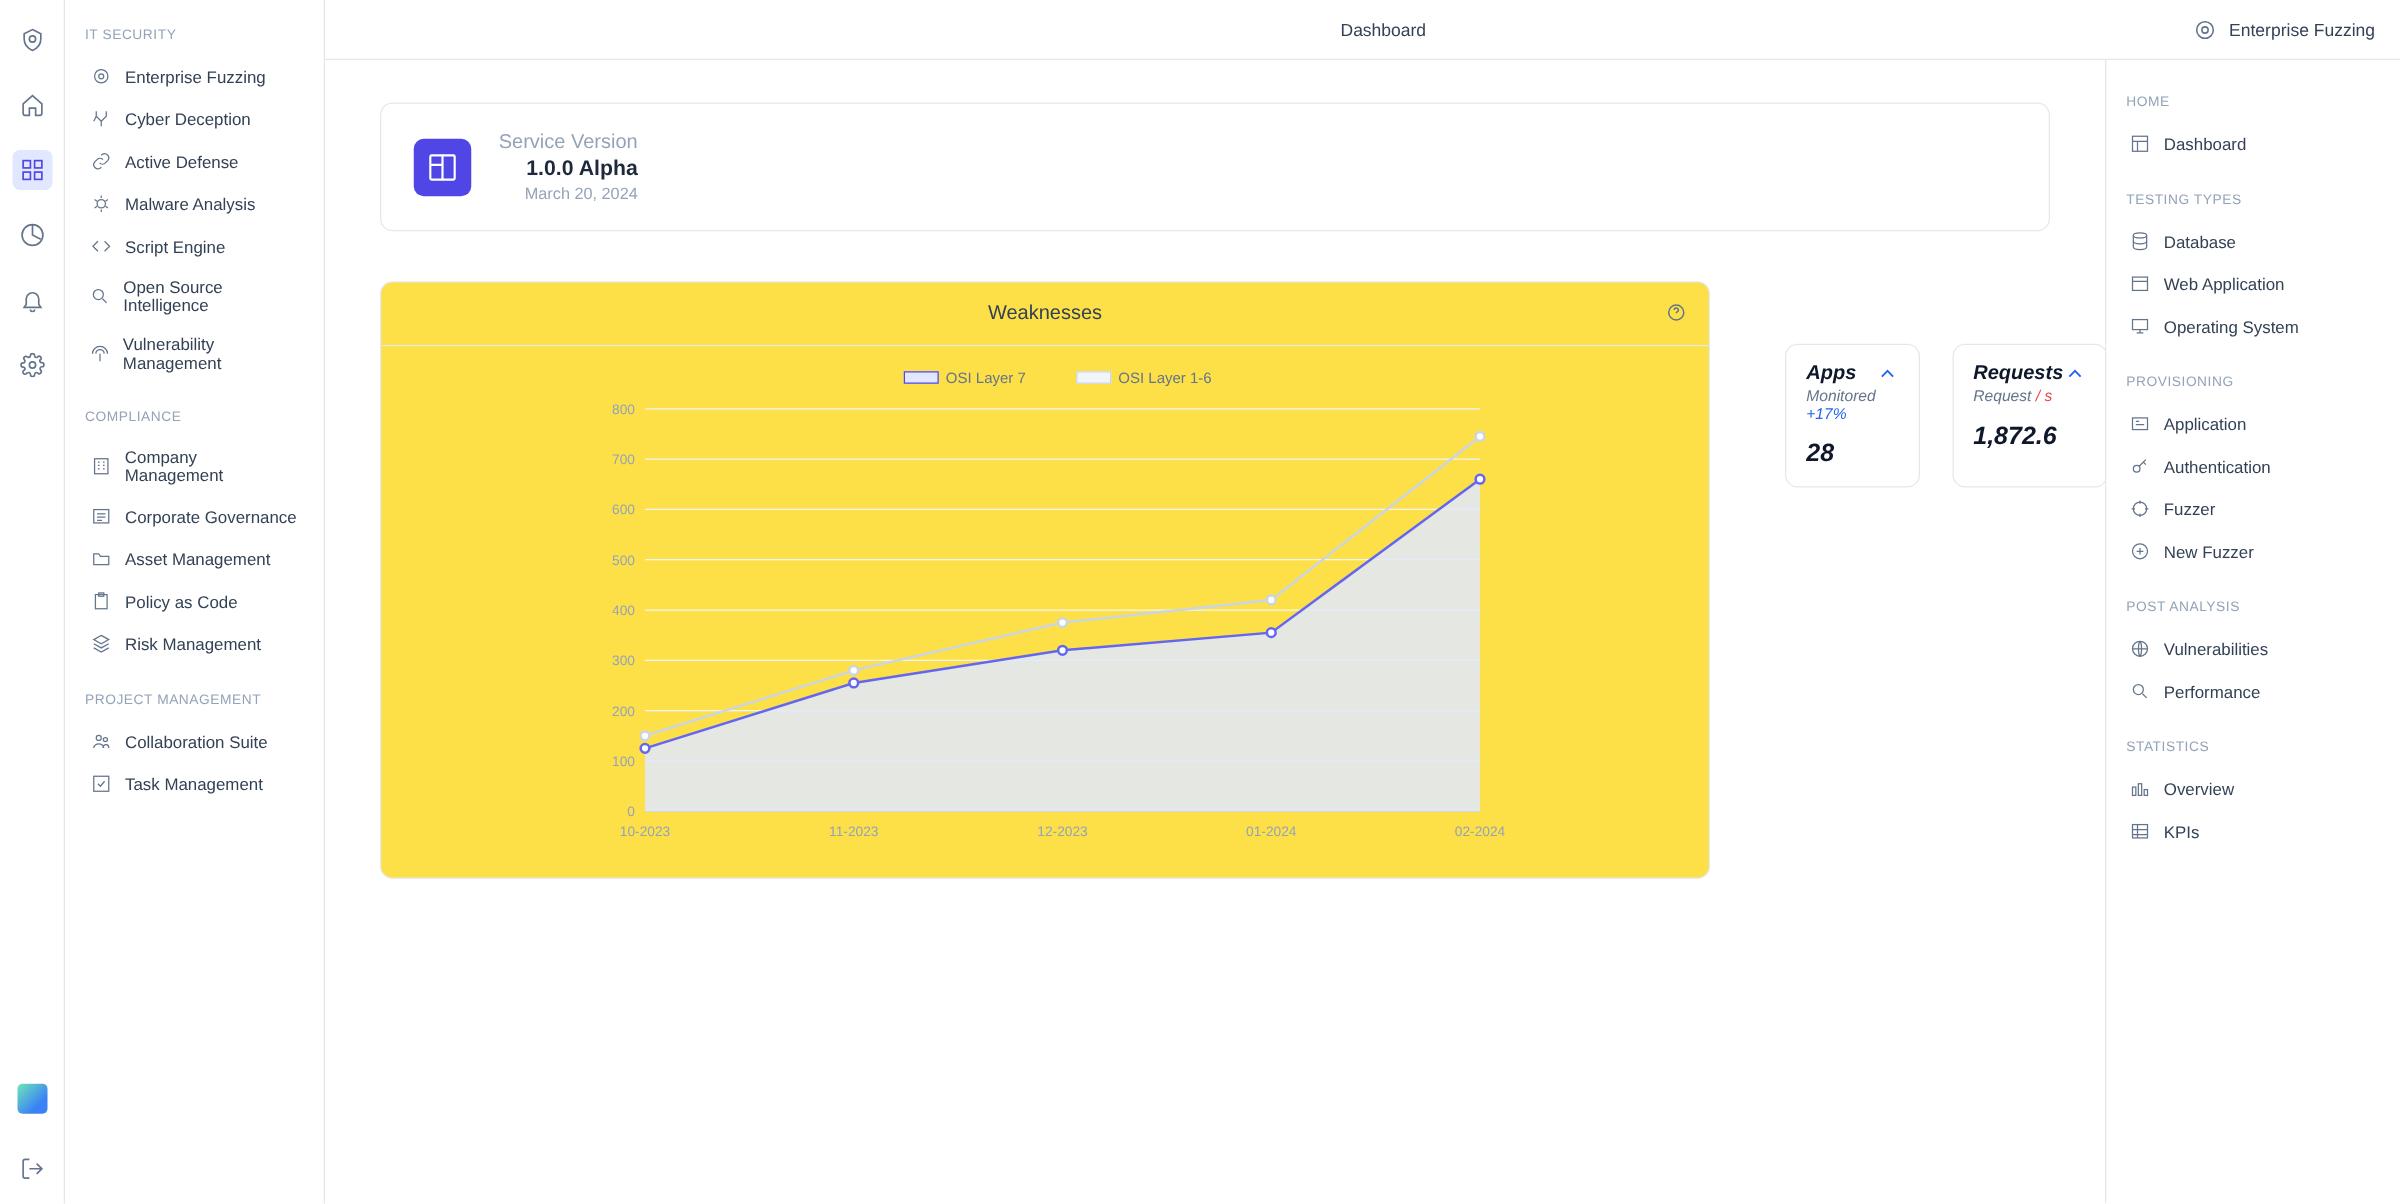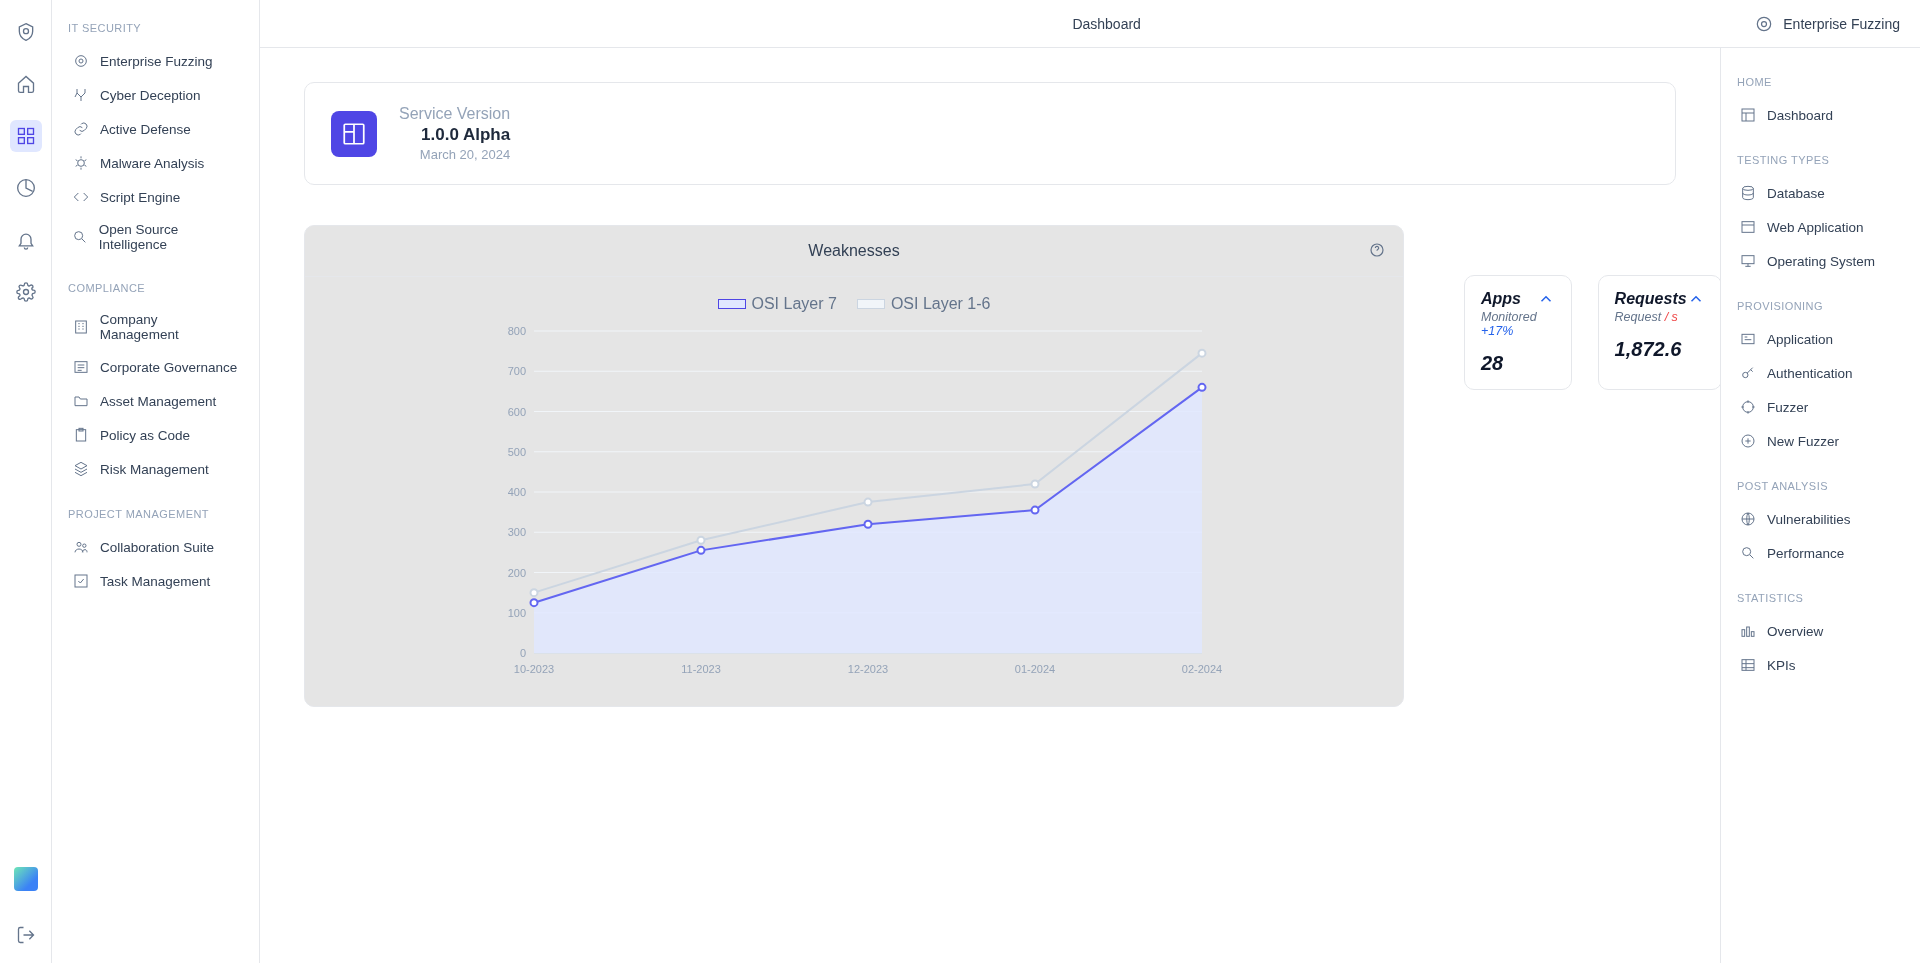--- a/index.html
+++ b/index.html
@@ -27,44 +27,44 @@
 
 .main { flex:1; display:flex; flex-direction:column; overflow:hidden; }
 .topbar { height:48px; border-bottom:1px solid #e5e7eb; display:flex; align-items:center; padding:0 20px; }
 .topbar-title { flex:1; text-align:center; font-size:14px; color:#334155; }
 .topbar-right { display:flex; align-items:center; gap:8px; font-size:14px; color:#334155; }
 .topbar-right .ic { width:22px; height:22px; display:flex; align-items:center; justify-content:center; }
 .topbar-right svg { width:20px; height:20px; stroke:#64748b; fill:none; stroke-width:1.5; }
 
 .content-row { flex:1; display:flex; overflow:hidden; }
 .content { flex:1; padding:34px 44px; overflow-y:auto; }
-.panel { width:200px; flex-shrink:0; border-left:1px solid #e5e7eb; padding:22px 12px; overflow-y:auto; }
+.panel { width:236px; flex-shrink:0; border-left:1px solid #e5e7eb; padding:22px 12px; overflow-y:auto; }
 
 
 .banner { border:1px solid #e5e7eb; border-radius:10px; padding:22px 26px; display:flex; align-items:center; gap:22px; background:#fff; margin-bottom:40px; }
 .banner-icon { width:46px; height:46px; background:#4f46e5; border-radius:8px; display:flex; align-items:center; justify-content:center; flex-shrink:0; }
 .banner-icon svg { width:26px; height:26px; stroke:#fff; fill:none; stroke-width:1.6; }
 .banner-body { flex:1; }
 .banner-desc { font-size:13px; color:#64748b; margin-bottom:4px; }
 .banner-title { font-size:18px; font-weight:600; color:#1e293b; }
 .banner-meta { text-align:right; flex-shrink:0; }
 .banner-meta .lbl { font-size:16px; color:#94a3b8; margin-bottom:2px; }
 .banner-meta .ver { font-size:17px; font-weight:600; color:#1e293b; }
 .banner-meta .date { font-size:13px; color:#94a3b8; margin-top:2px; }
 
 
 .dash-row { display:flex; gap:60px; align-items:flex-start; }
-.chart-card { flex:1; border:1px solid #e5e7eb; border-radius:10px; background:#e5e5e5; }
+.chart-card { flex:1; border:1px solid #e5e7eb; border-radius:10px; background:#fde047; }
 .chart-head { padding:16px 20px; border-bottom:1px solid #e5e7eb; display:flex; align-items:center; }
 .chart-head h3 { flex:1; text-align:center; font-size:16px; font-weight:500; color:#334155; }
 .chart-help { position:absolute; right:18px; color:#64748b; }
 .chart-head-wrap { position:relative; }
 .chart-body { padding:18px 18px 22px; }
 .legend { display:flex; justify-content:center; gap:20px; margin-bottom:8px; }
-.legend-item { display:flex; align-items:center; gap:6px; font-size:16px; color:#64748b; }
+.legend-item { display:flex; align-items:center; gap:6px; font-size:12px; color:#64748b;margin-left:20px; }
 .legend-swatch { width:28px; height:10px; border:1px solid; }
 .sw7 { background:#e0e7ff; border-color:#4f46e5; }
 .sw16 { background:#f1f5f9; border-color:#cbd5e1; }
 
 .stats { width:212px; display:flex; flex-direction:row; gap:26px; padding-top:50px;font-style:italic; }
 .stat-card { border:1px solid #e5e7eb; border-radius:10px; padding:14px 16px; background:#fff; }
 .stat-top { display:flex; align-items:flex-start; }
 .stat-top-left { flex:1; }
 .stat-title { font-size:16px; font-weight:600; color:#0f172a; }
 .stat-sub { font-size:12.5px; color:#64748b; margin-top:2px; }
@@ -181,20 +181,28 @@
           <span>Script Engine</span>
         </div>
       <div class="side-item">
           <span class="ic">
             <svg viewBox="0 0 24 24">
               <circle cx="10" cy="10" r="6"></circle>
               <path d="M20 20l-5-5"></path>
             </svg>
           </span>
           <span>Open Source Intelligence</span>
+        </div>
+      <div class="side-item">
+          <span class="ic">
+            <svg viewBox="0 0 24 24">
+              <path d="M12 3a9 9 0 0 1 9 9M12 7a5 5 0 0 1 5 5M3 12a9 9 0 0 1 9-9M7 12a5 5 0 0 1 5-5M12 12v9"></path>
+            </svg>
+          </span>
+          <span>Vulnerability Management</span>
         </div>
     </div>
     <div class="side-spacer"></div>
     <div>
       <div class="side-group-title">COMPLIANCE</div>
       <div class="side-item">
           <span class="ic">
             <svg viewBox="0 0 24 24">
               <rect x="4" y="3" width="16" height="18"></rect>
               <path d="M8 7h2M14 7h2M8 11h2M14 11h2M8 15h2M14 15h2"></path>

